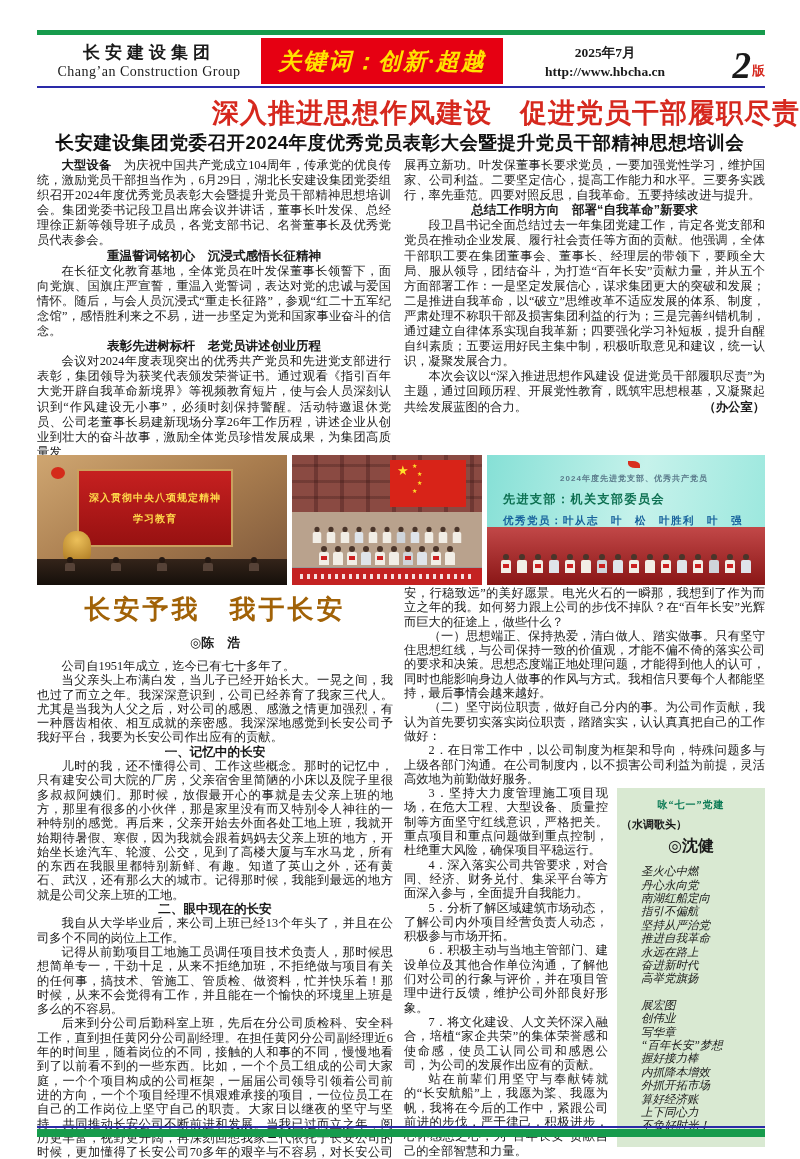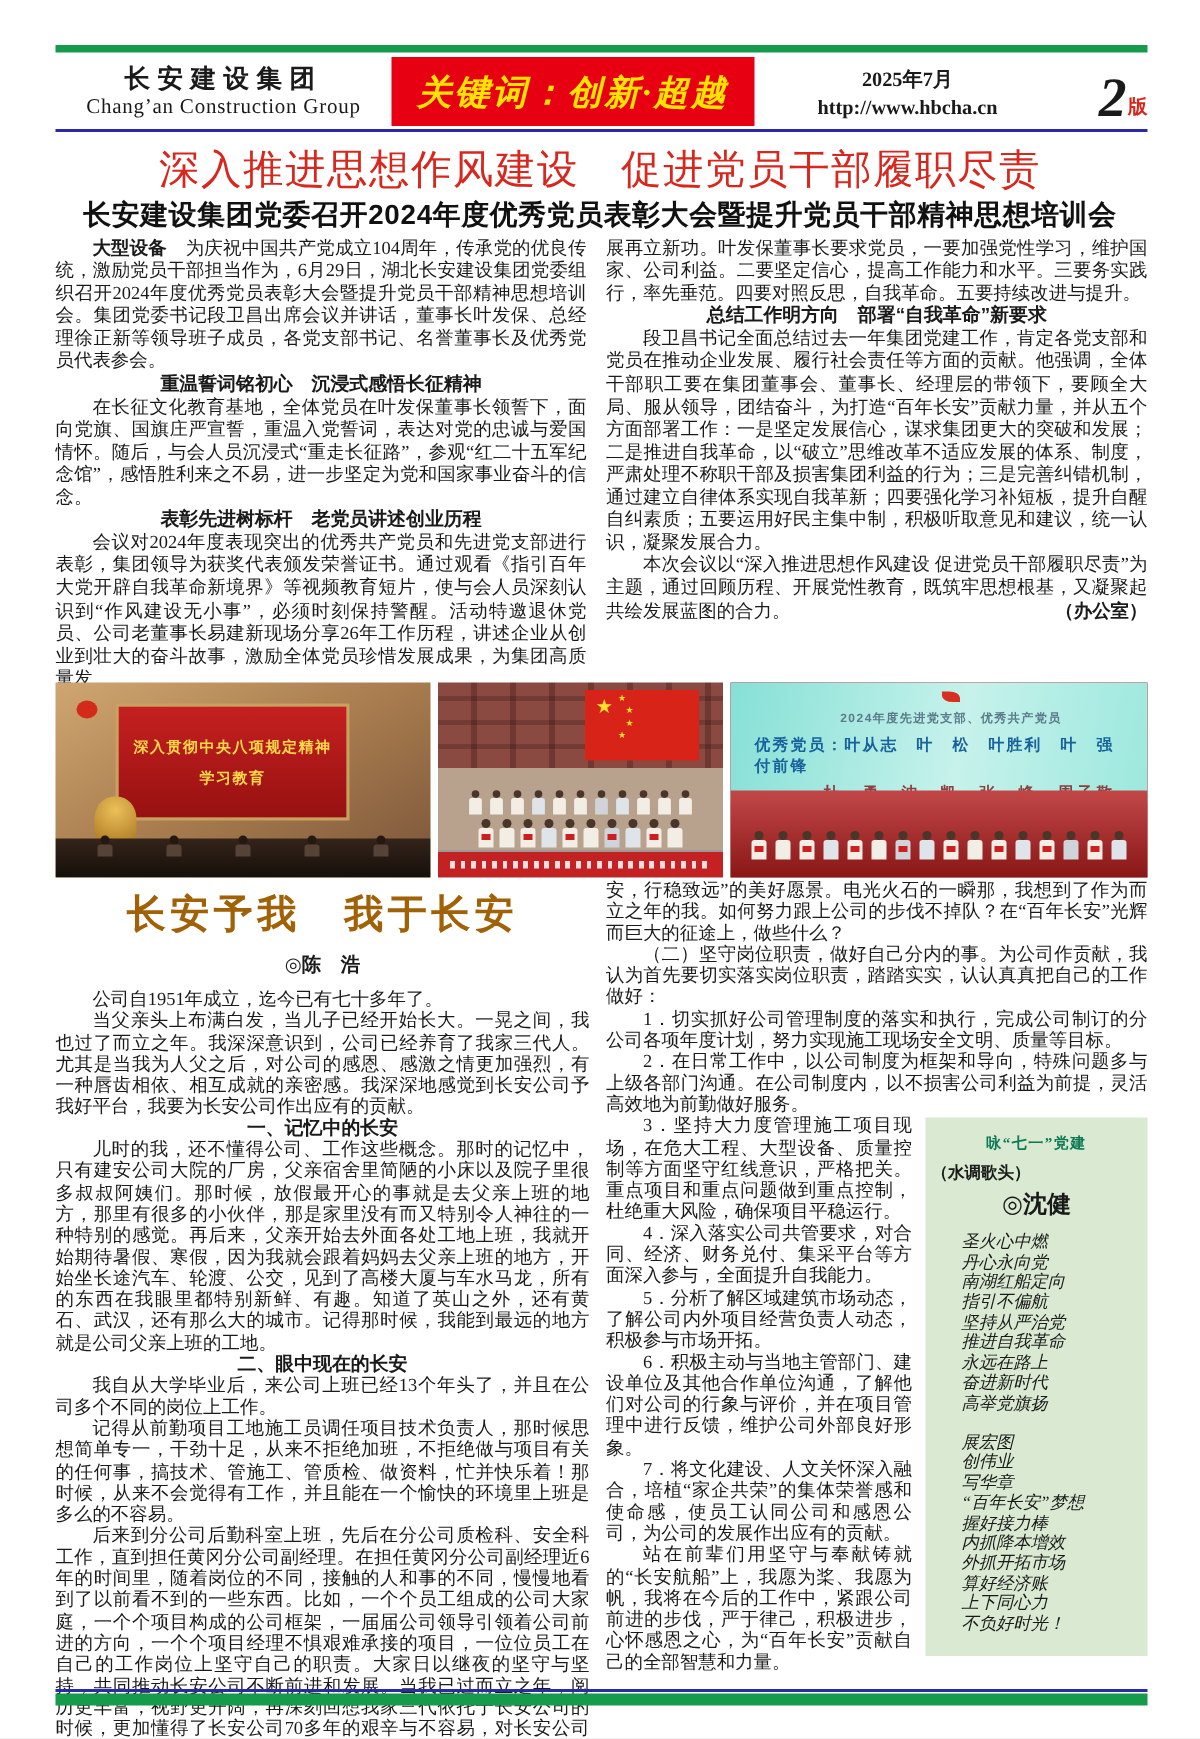--- a/index.html
+++ b/index.html
@@ -15,22 +15,22 @@
   .org-en{font-size:14px;line-height:18px;letter-spacing:0.5px;}
   .mh-red{width:242px;background:#e60012;color:#ffe300;display:flex;align-items:center;justify-content:center;
           font-weight:bold;font-style:italic;font-size:23px;letter-spacing:2px;}
   .mh-info{flex:1;text-align:center;padding-top:5px;font-weight:bold;font-size:13.5px;line-height:19px;}
   .mh-page{width:58px;display:flex;align-items:flex-end;justify-content:flex-end;padding-bottom:2px;}
   .pnum{font-weight:bold;font-style:italic;font-size:37px;line-height:0.9;}
   .punit{color:#d6281e;font-weight:bold;font-size:13px;margin:0 0 2px 1px;}
   .blueline{left:37px;top:86px;width:728px;height:2px;background:#2a2aa8;}
 
   
-  .headline{left:0;top:95px;width:100%;text-align:center;color:#d6281e;
-            font-family:"Liberation Sans","DejaVu Sans",sans-serif;font-weight:normal;font-size:27px;letter-spacing:1px;}
+  .headline{left:0;top:95px;width:100%;text-align:right;color:#d6281e;
+            font-family:"Liberation Sans","DejaVu Sans",sans-serif;font-weight:bold;font-size:27px;letter-spacing:1px;}
   .subheadline{left:0;top:130px;width:100%;text-align:center;color:#111;
             font-family:"Liberation Sans","DejaVu Sans",sans-serif;font-weight:bold;font-size:18.5px;letter-spacing:0.5px;}
 
   
   .a1-left{left:37px;top:158px;width:354px;}
   .a1-right{left:404px;top:158px;width:361px;}
   .para{font-size:12.3px;text-align:justify;text-indent:2em;}
   .a1 .para,.a1 .sec-h{line-height:15.1px;}
   .a2 .para,.a2 .sec-h{line-height:14.3px;}
   .ni{text-indent:0;}
@@ -284,20 +284,21 @@
           </div>
         </div>
       <div class="banner2"></div>
     </div>
     <div class="ph ph3">
       <div class="screen3">
         <div class="s3-head">
           <span class="s3-logo"></span>
           <span>2024年度先进党支部、优秀共产党员</span>
         </div>
+        <div class="s3-l1">先进支部：机关支部委员会</div>
         <div class="s3-l2">优秀党员：叶从志　叶　松　叶胜利　叶　强　付前锋</div>
         <div class="s3-l3">杜　勇　沈　凯　张　峰　周子敬　郝建寅</div>
       </div>
       <div class="stage3"></div>
       <div class="crowd-wrap crowd3">
           <div class="fig">
             <div class="fh"></div>
             <div class="fb">
               <div class="cert"></div>
             </div>
@@ -391,22 +392,22 @@
         <div class="sec-h">二、眼中现在的长安</div>
         <div class="para">我自从大学毕业后，来公司上班已经13个年头了，并且在公司多个不同的岗位上工作。</div>
         <div class="para">记得从前勤项目工地施工员调任项目技术负责人，那时候思想简单专一，干劲十足，从来不拒绝加班，不拒绝做与项目有关的任何事，搞技术、管施工、管质检、做资料，忙并快乐着！那时候，从来不会觉得有工作，并且能在一个愉快的环境里上班是多么的不容易。</div>
         <div class="para">后来到分公司后勤科室上班，先后在分公司质检科、安全科工作，直到担任黄冈分公司副经理。在担任黄冈分公司副经理近6年的时间里，随着岗位的不同，接触的人和事的不同，慢慢地看到了以前看不到的一些东西。比如，一个个员工组成的公司大家庭，一个个项目构成的公司框架，一届届公司领导引领着公司前进的方向，一个个项目经理不惧艰难承接的项目，一位位员工在自己的工作岗位上坚守自己的职责。大家日以继夜的坚守与坚持，共同推动长安公司不断前进和发展。当我已过而立之年，阅历更丰富，视野更开阔，再深刻回想我家三代依托于长安公司的时候，更加懂得了长安公司70多年的艰辛与不容易，对长安公司怀着深深的感恩和敬畏。</div>
       </div>
   </div>
 
   <div class="abs a2 a2-right">
     <div>
         <div class="para ni">安，行稳致远”的美好愿景。电光火石的一瞬那，我想到了作为而立之年的我。如何努力跟上公司的步伐不掉队？在“百年长安”光辉而巨大的征途上，做些什么？</div>
+        <div class="para">（一）思想端正、保持热爱，清白做人、踏实做事。只有坚守住思想红线，与公司保持一致的价值观，才能不偏不倚的落实公司的要求和决策。思想态度端正地处理问题，才能得到他人的认可，同时也能影响身边人做事的作风与方式。我相信只要每个人都能坚持，最后事情会越来越好。</div>
         <div class="para">（二）坚守岗位职责，做好自己分内的事。为公司作贡献，我认为首先要切实落实岗位职责，踏踏实实，认认真真把自己的工作做好：</div>
-        <div class="para">1．切实抓好公司管理制度的落实和执行，完成公司制订的分公司各项年度计划，努力实现施工现场安全文明、质量等目标。</div>
         <div class="para">2．在日常工作中，以公司制度为框架和导向，特殊问题多与上级各部门沟通。在公司制度内，以不损害公司利益为前提，灵活高效地为前勤做好服务。</div>
       </div>
     <aside class="poem-box">
       <div class="poem-title">咏“七一”党建</div>
       <div class="poem-sub">（水调歌头）</div>
       <div class="poem-author">◎沈健</div>
       <div>
           <div class="poem-line">圣火心中燃</div>
           <div class="poem-line">丹心永向党</div>
           <div class="poem-line">南湖红船定向</div>

